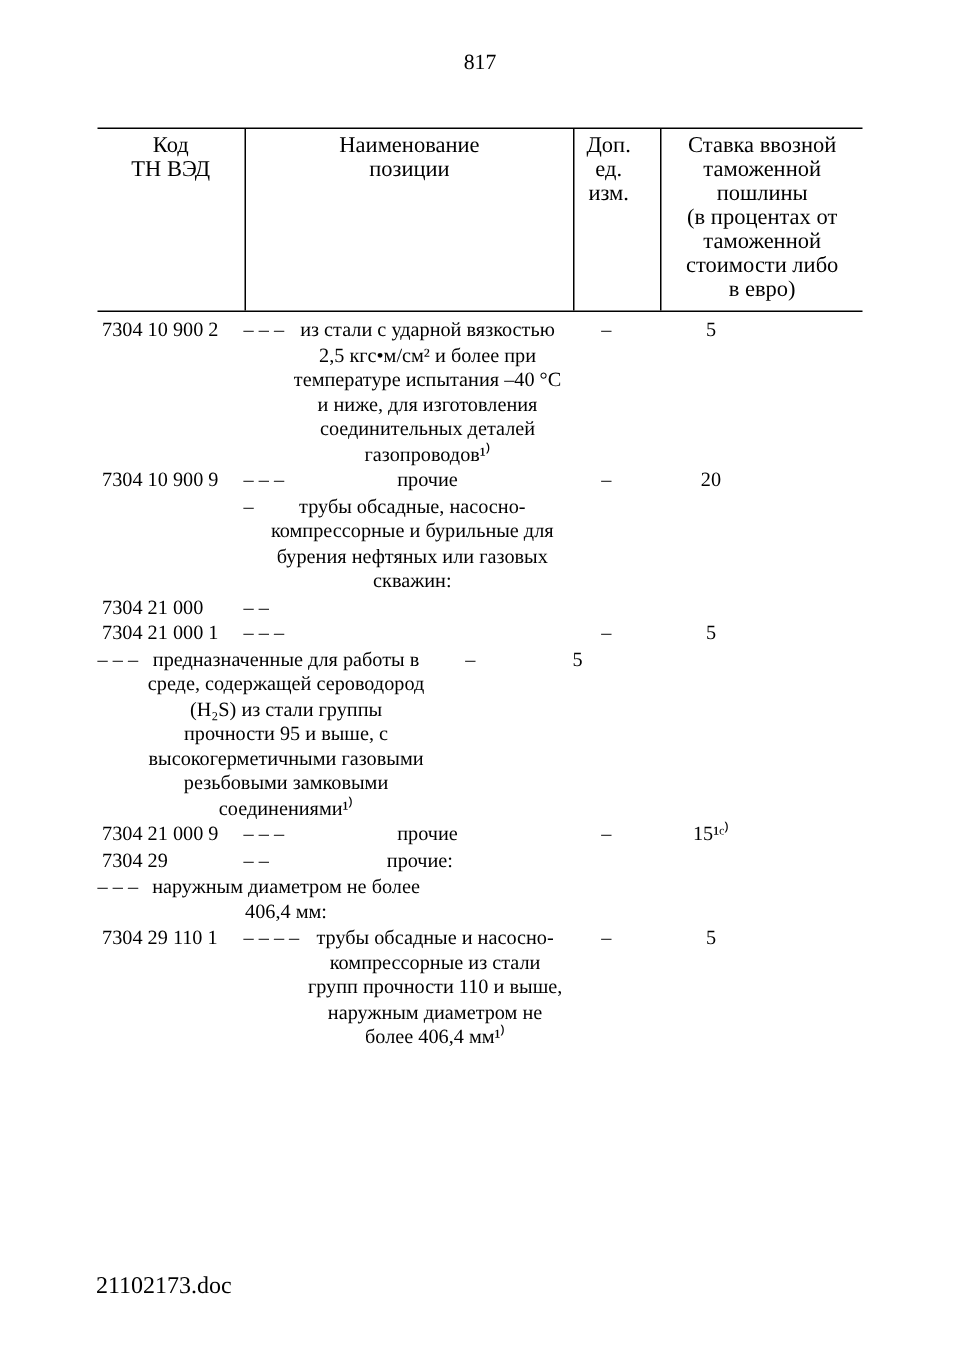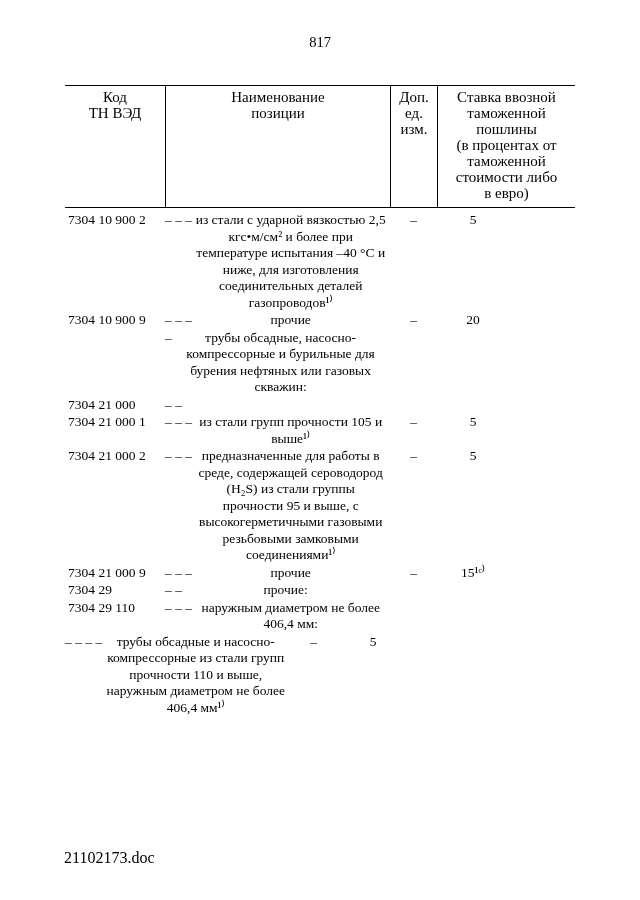--- a/index.html
+++ b/index.html
@@ -50,21 +50,21 @@
   .th {
     padding: 3px 2px 6px 2px;
     text-align: center;
     white-space: pre-line;
   }
   .th + .th { border-left: 1px solid #000; }
 
   .col-code { width: 100px; }
   .col-name { width: 225px; text-align: center; }
   .col-unit { width: 47px; }
-  .col-rate { width: 138px; }
+  .col-rate { width: 138px; margin-left: 12px; }
 
   .tbody {
     padding-top: 4px;
     font-size: 13.5px;
     line-height: 16.5px;
   }
   .trow {
     display: flex;
     margin-bottom: 1px;
   }
@@ -151,28 +151,26 @@
       <span class="prefix">– – </span>
     </div>
     <div class="td col-unit"></div>
     <div class="td col-rate"></div>
   </div>
 
   <div class="trow">
     <div class="td col-code">7304 21 000 1</div>
     <div class="td col-name">
       <span class="prefix">– – – </span>
-      <span class="nametext">из стали групп прочности 105 и выше¹⁾</span>
-    </div>
-    <div class="td col-unit">–</div>
-    <div class="td col-rate">5</div>
-  </div>
-
-  <div class="trow">
-    <div class="td col-code">7304 21 000 2</div>
+    </div>
+    <div class="td col-unit">–</div>
+    <div class="td col-rate">5</div>
+  </div>
+
+  <div class="trow">
     <div class="td col-name">
       <span class="prefix">– – – </span>
       <span class="nametext">предназначенные для работы в среде, содержащей сероводород (H₂S) из стали группы прочности 95 и выше, с высокогерметичными газовыми резьбовыми замковыми соединениями¹⁾</span>
     </div>
     <div class="td col-unit">–</div>
     <div class="td col-rate">5</div>
   </div>
 
   <div class="trow">
     <div class="td col-code">7304 21 000 9</div>
@@ -188,30 +186,30 @@
     <div class="td col-code">7304 29</div>
     <div class="td col-name">
       <span class="prefix">– – </span>
       <span class="nametext">прочие:</span>
     </div>
     <div class="td col-unit"></div>
     <div class="td col-rate"></div>
   </div>
 
   <div class="trow">
-    <div class="td col-code">7304 29 110</div>
     <div class="td col-name">
       <span class="prefix">– – – </span>
       <span class="nametext">наружным диаметром не более 406,4 мм:</span>
     </div>
     <div class="td col-unit"></div>
     <div class="td col-rate"></div>
   </div>
 
   <div class="trow">
+    <div class="td col-code">7304 29 110 1</div>
     <div class="td col-name">
       <span class="prefix">– – – – </span>
       <span class="nametext">трубы обсадные и насосно-компрессорные из стали групп прочности 110 и выше, наружным диаметром не более 406,4 мм¹⁾</span>
     </div>
     <div class="td col-unit">–</div>
     <div class="td col-rate">5</div>
   </div>
 </div>
 
   </div>

